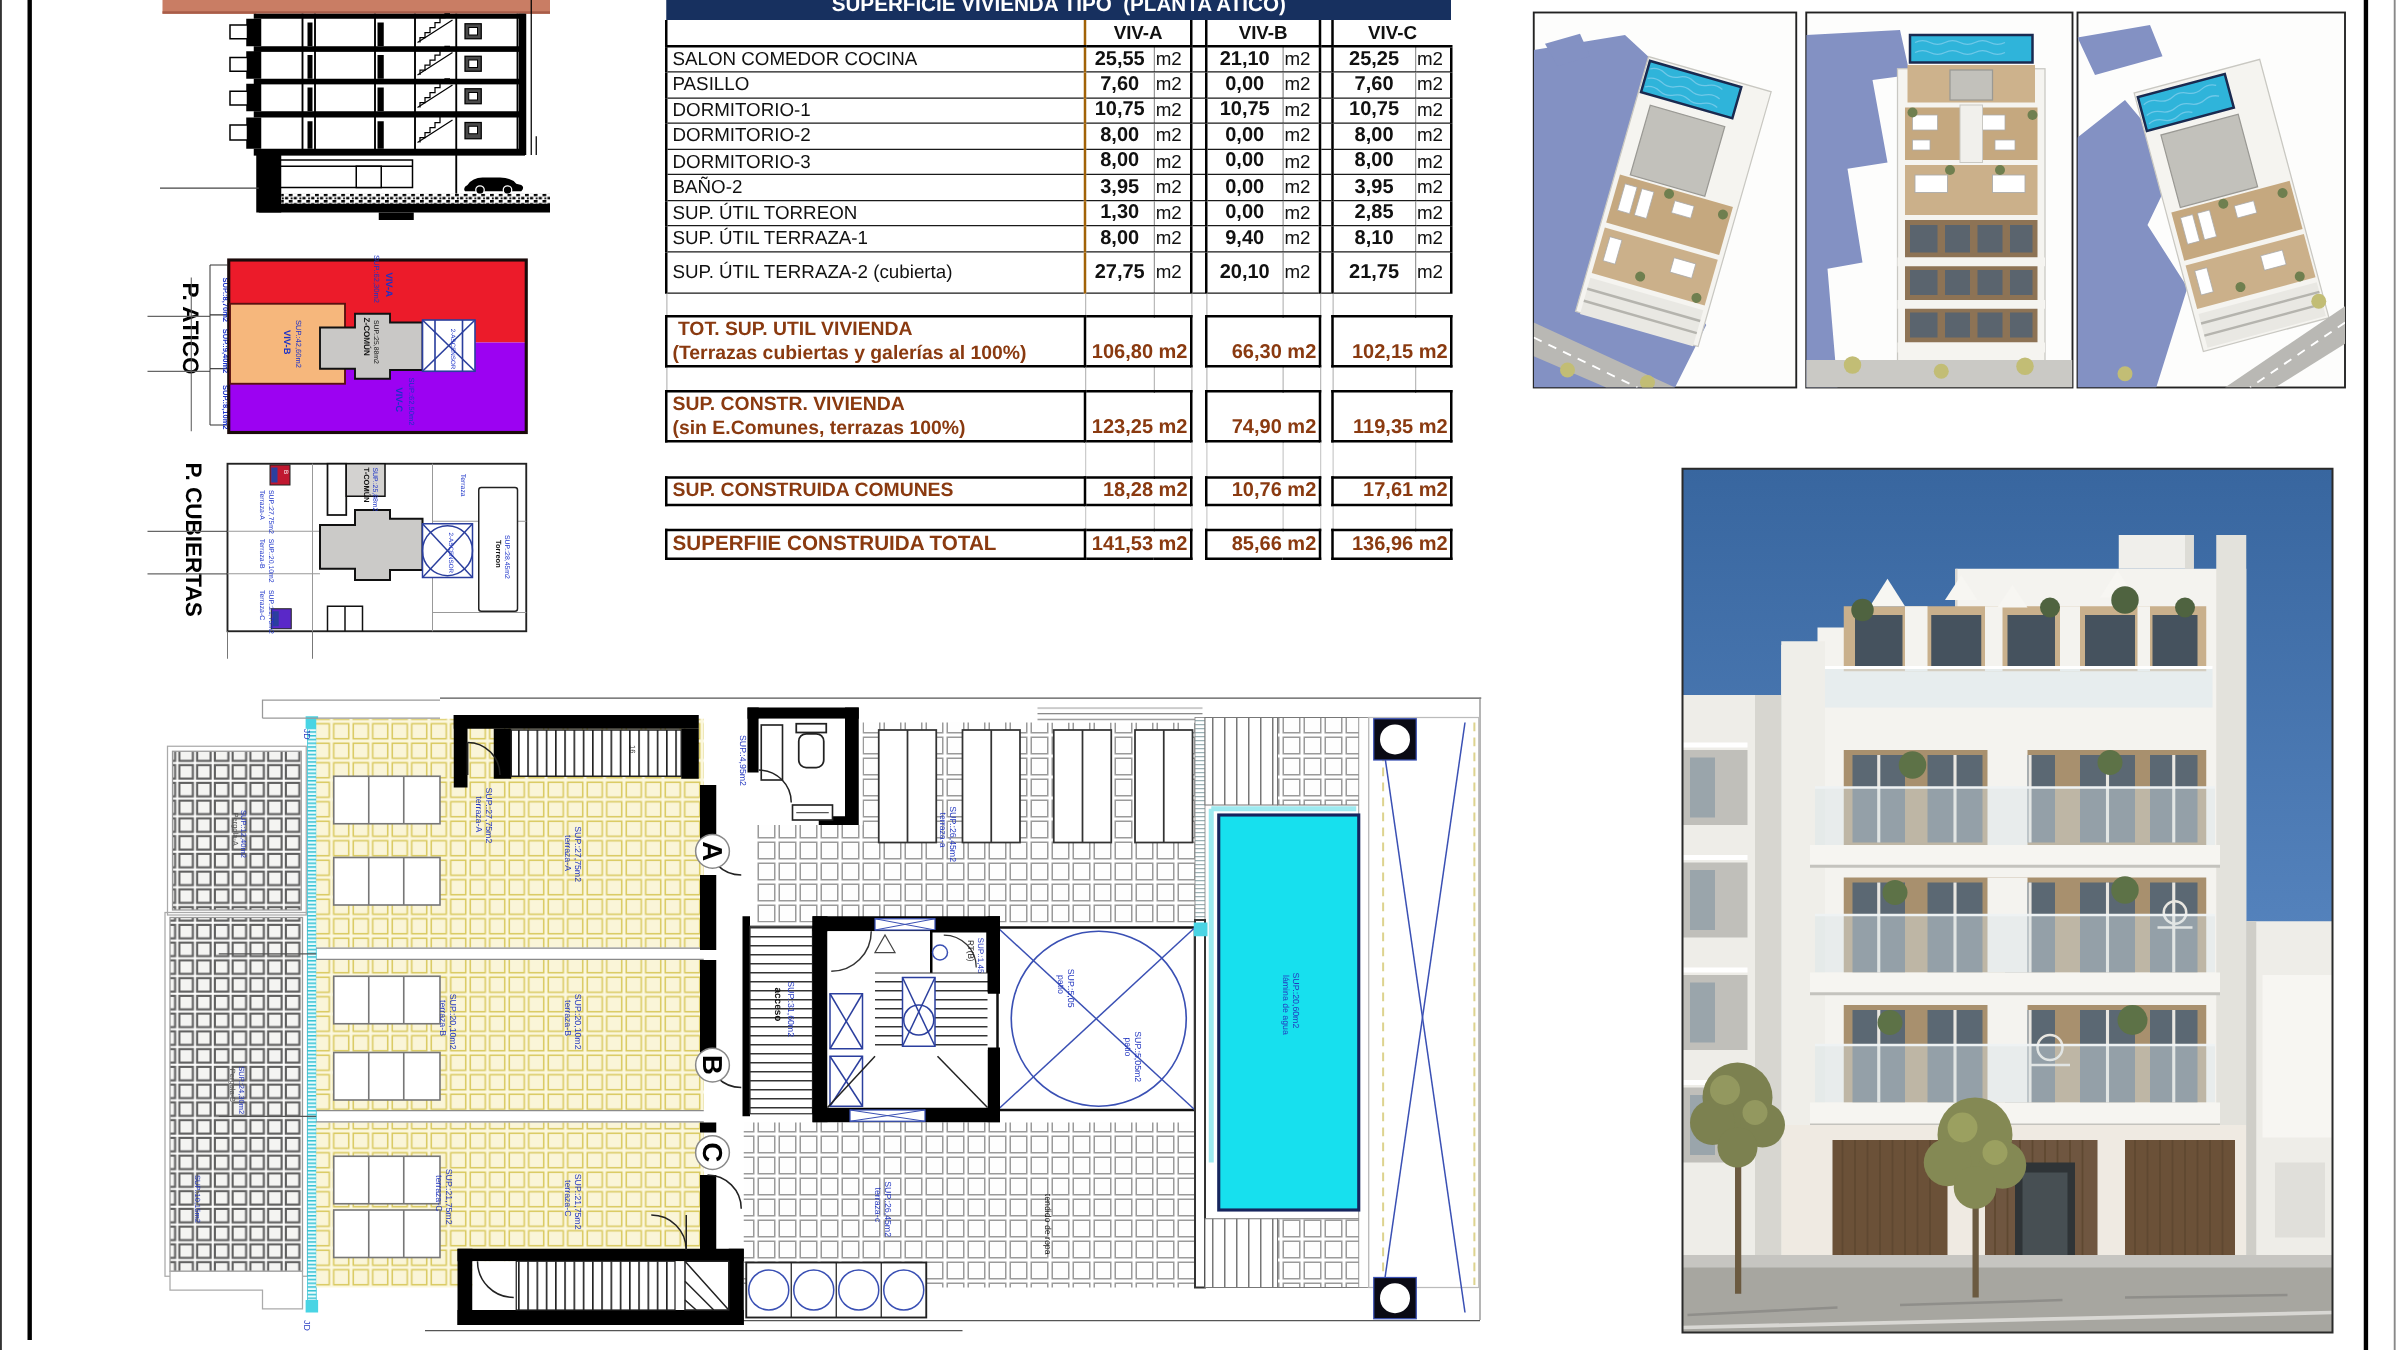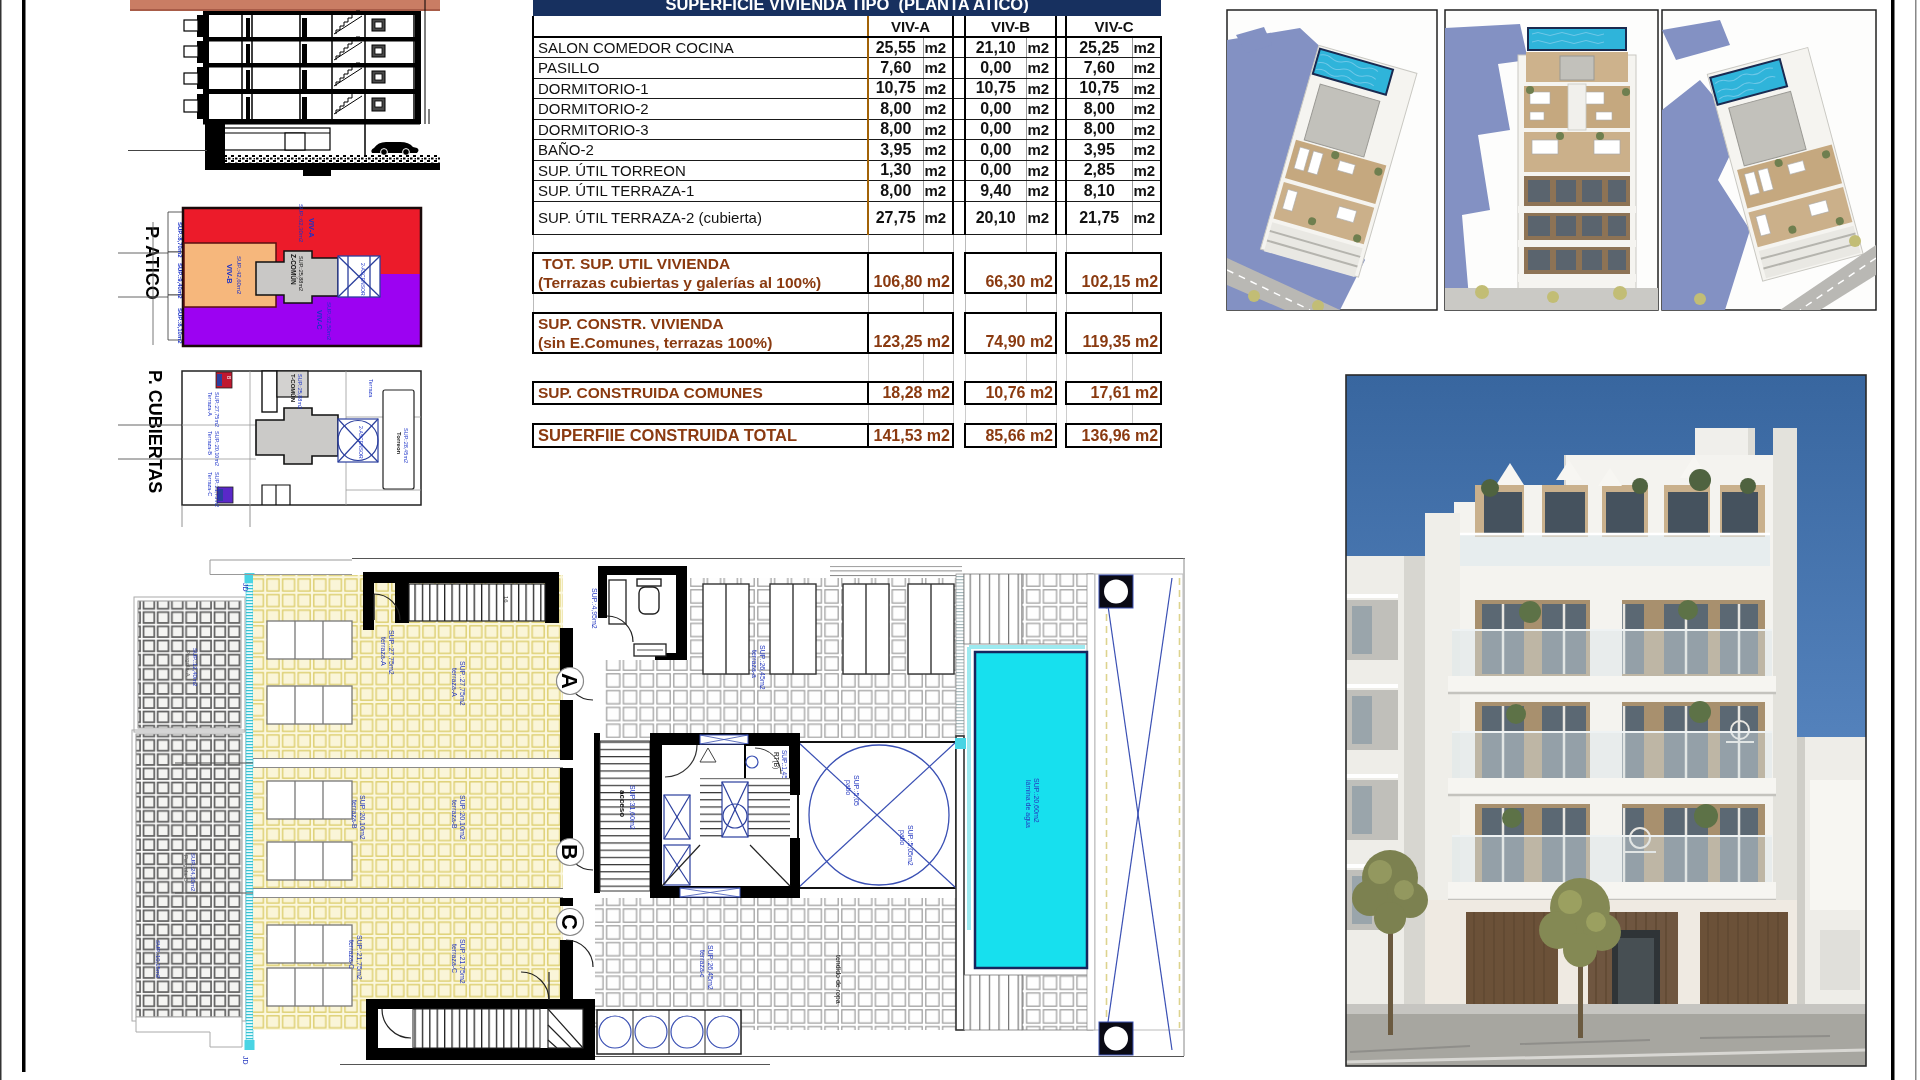--- a/index.html
+++ b/index.html
@@ -7,21 +7,21 @@
 #page{position:relative;width:1920px;height:1080px;overflow:hidden;background:#fff;}
 #art{position:absolute;left:0;top:0;}
 #tablewrap{position:absolute;left:532px;top:0;width:628px;}
 table{border-collapse:collapse;table-layout:fixed;width:628px;}
 tr.d td:first-child,tr.hdr td:first-child{border-left:2px solid #000;}
 tr.e td:first-child{border-left:1px solid #bbb;}
 td{padding:0 3px;font-size:15px;color:#111;overflow:hidden;white-space:nowrap;vertical-align:middle;}
 tr.d td{border-top:1.5px solid #1a1a1a;border-bottom:1.5px solid #1a1a1a;}
 td.lab{font-size:15px;border-right:2px solid #a16207;padding-left:4px;margin-top:32px;}
 td.num{text-align:center;font-weight:bold;font-size:16px;padding-right:3px;border-right:1px solid #999;}
-td.m2{text-align:left;font-weight:bold;font-size:15px;padding-left:1px;border-right:2px solid #000;}
+td.m2{text-align:left;font-weight:normal;font-size:15px;padding-left:1px;border-right:2px solid #000;}
 td.sep{border-right:2px solid #000;}
 tr.e td{border-right:1px solid #bbb;}
 td.tlab{border:2.5px solid #000;color:#8a3a10;font-weight:bold;font-size:15.5px;padding-left:4px;white-space:normal;line-height:19px;}
 td.tval{border:2.5px solid #000;color:#8a3a10;font-weight:bold;font-size:16px;text-align:right;vertical-align:bottom;padding:0 2px 1px 0;}
 td.gap{border:none;}
 tr.g td{border-right:1px solid #ccc;}
 </style>
 </head>
 <body>
 <div id="page">

